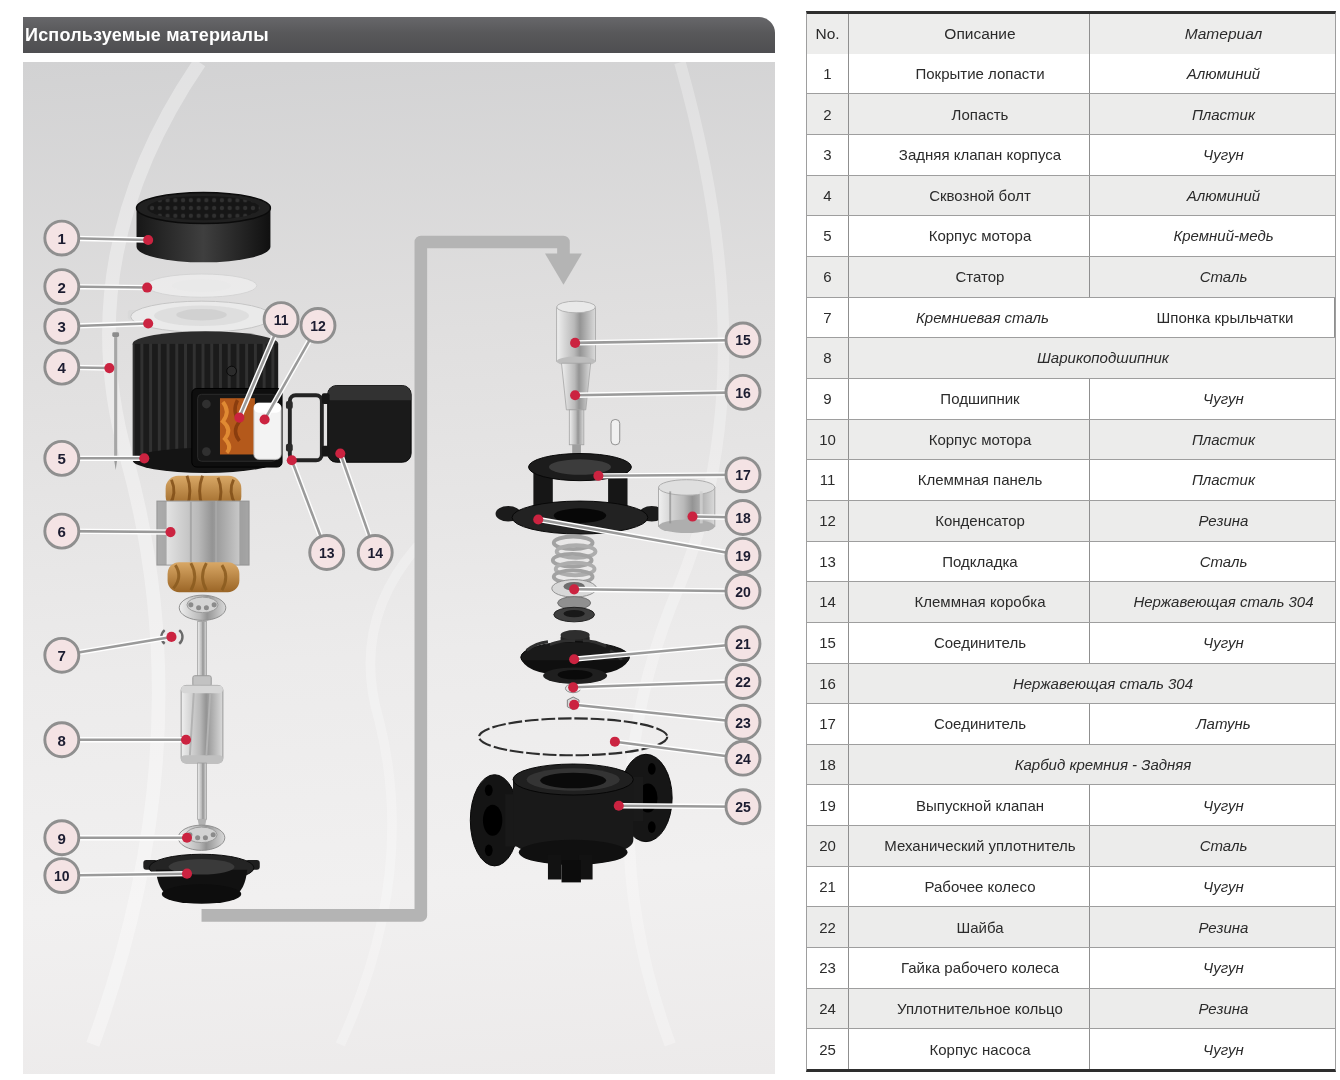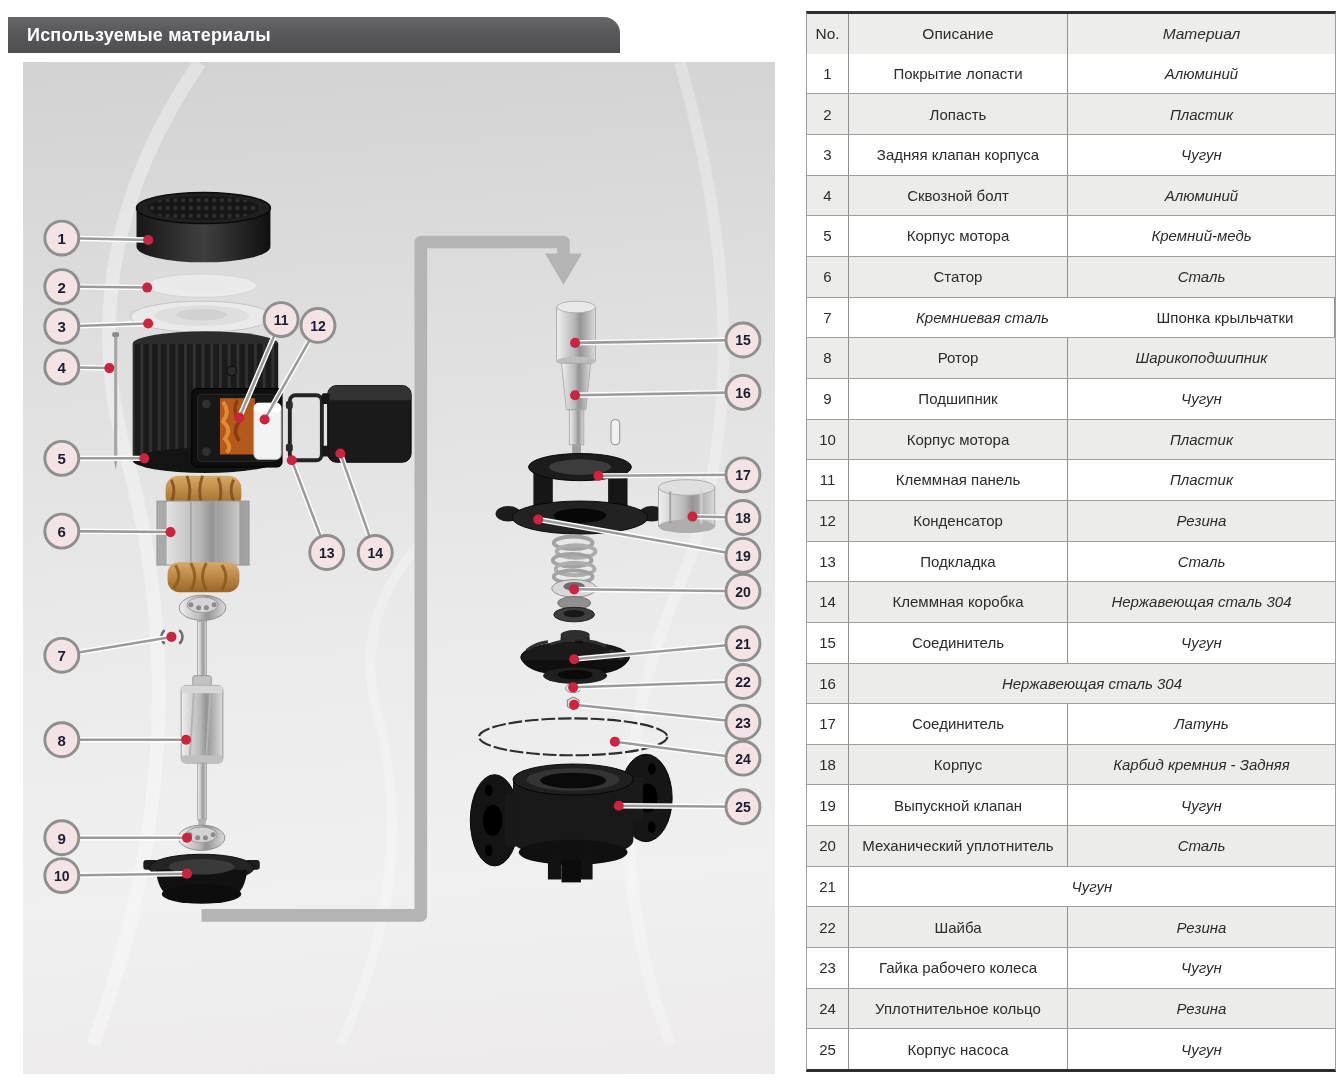--- a/index.html
+++ b/index.html
@@ -1,32 +1,32 @@
 <!DOCTYPE html>
 <html><head>
 <meta charset="utf-8">
 <style>
   html,body{margin:0;padding:0;background:#ffffff;}
   body{width:1340px;height:1080px;position:relative;overflow:hidden;
        font-family:"Liberation Sans",sans-serif;}
   
-  .titlebar{position:absolute;left:8px;top:17px;width:612px;height:36px;
+  .titlebar{position:absolute;left:23px;top:17px;width:752px;height:36px;
     box-sizing:border-box;background:linear-gradient(180deg,#67676a 0%,#58585a 45%,#4e4e51 100%);
     border-top-right-radius:16px;color:#fff;font-size:18px;font-weight:bold;
-    display:flex;align-items:center;padding-left:19px;letter-spacing:.2px;}
+    display:flex;align-items:center;padding-left:2px;letter-spacing:.2px;}
   .figure{position:absolute;left:23px;top:62px;width:752px;height:1012px;
     background:linear-gradient(176deg,#d2d2d3 0%,#e0dfdf 28%,#ecebeb 58%,#f1f0f0 80%,#eceaea 100%);
     overflow:hidden;}
   .figure svg{position:absolute;left:0;top:0;}
   
   .mat-table{position:absolute;left:806px;top:11px;width:530px;height:1061px;
     box-sizing:border-box;border-top:3px solid #2e2e2e;border-bottom:3px solid #2e2e2e;
     border-left:1px solid #9e9e9e;border-right:1px solid #9e9e9e;
     display:flex;flex-direction:column;font-size:15px;color:#2b2b2b;background:#fff;}
-  .trow{display:flex;flex:1;border-top:1px solid #9e9e9e;background:#ffffff;}
+  .trow{display:flex;flex:1;border-top:1px solid #9e9e9e;background:#ffffff;gap:22px;}
   .trow:first-child{border-top:none;}
   .trow.head{background:#ededec;font-size:15.5px;}
   .trow.alt{background:#ececeb;}
   .cell{display:flex;align-items:center;justify-content:center;text-align:center;
     box-sizing:border-box;padding:0 6px;line-height:1.15;}
   .c0{width:42px;border-right:1px solid #8f8f8f;}
   .c1{width:219px;border-right:1px solid #8f8f8f;}
   .c2{flex:1;font-style:italic;}
 </style>
 </head>
@@ -470,21 +470,20 @@
       </div><div class="trow alt">
         <div class="cell c0">6</div>
         <div class="cell c1">Статор</div>
         <div class="cell c2">Сталь</div>
       </div><div class="trow">
         <div class="cell c0">7</div>
         <div class="cell c2">Кремниевая сталь</div>
         <div class="cell c1">Шпонка крыльчатки</div>
       </div><div class="trow alt">
         <div class="cell c0">8</div>
-        <div class="cell c1">Ротор</div>
         <div class="cell c2">Шарикоподшипник</div>
       </div><div class="trow">
         <div class="cell c0">9</div>
         <div class="cell c1">Подшипник</div>
         <div class="cell c2">Чугун</div>
       </div><div class="trow alt">
         <div class="cell c0">10</div>
         <div class="cell c1">Корпус мотора</div>
         <div class="cell c2">Пластик</div>
       </div><div class="trow">
@@ -509,32 +508,32 @@
         <div class="cell c2">Чугун</div>
       </div><div class="trow alt">
         <div class="cell c0">16</div>
         <div class="cell c2">Нержавеющая сталь 304</div>
       </div><div class="trow">
         <div class="cell c0">17</div>
         <div class="cell c1">Соединитель</div>
         <div class="cell c2">Латунь</div>
       </div><div class="trow alt">
         <div class="cell c0">18</div>
-        <div class="cell c1">Корпус</div>
         <div class="cell c2">Карбид кремния - Задняя</div>
       </div><div class="trow">
         <div class="cell c0">19</div>
         <div class="cell c1">Выпускной клапан</div>
         <div class="cell c2">Чугун</div>
       </div><div class="trow alt">
         <div class="cell c0">20</div>
         <div class="cell c1">Механический уплотнитель</div>
         <div class="cell c2">Сталь</div>
       </div><div class="trow">
         <div class="cell c0">21</div>
+        <div class="cell c1">Рабочее колесо</div>
         <div class="cell c2">Чугун</div>
       </div><div class="trow alt">
         <div class="cell c0">22</div>
         <div class="cell c1">Шайба</div>
         <div class="cell c2">Резина</div>
       </div><div class="trow">
         <div class="cell c0">23</div>
         <div class="cell c1">Гайка рабочего колеса</div>
         <div class="cell c2">Чугун</div>
       </div><div class="trow alt">

